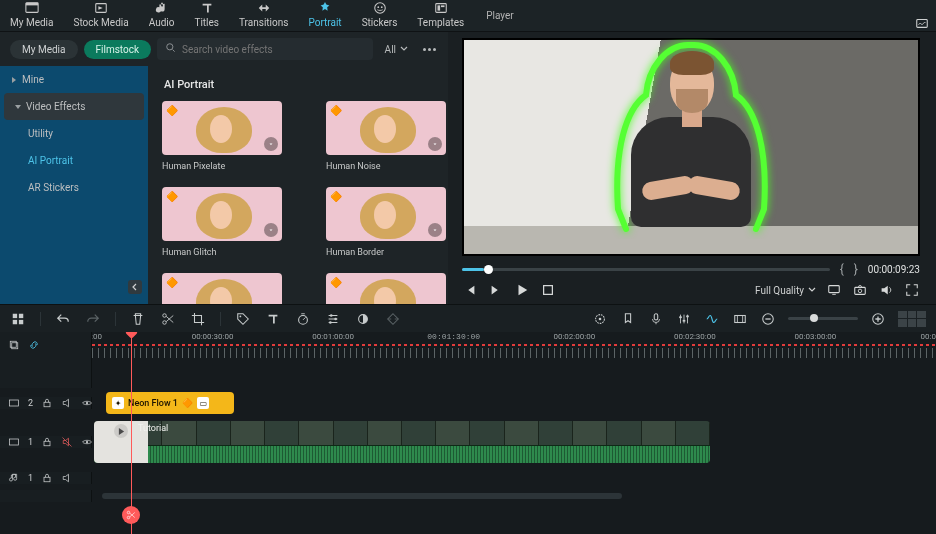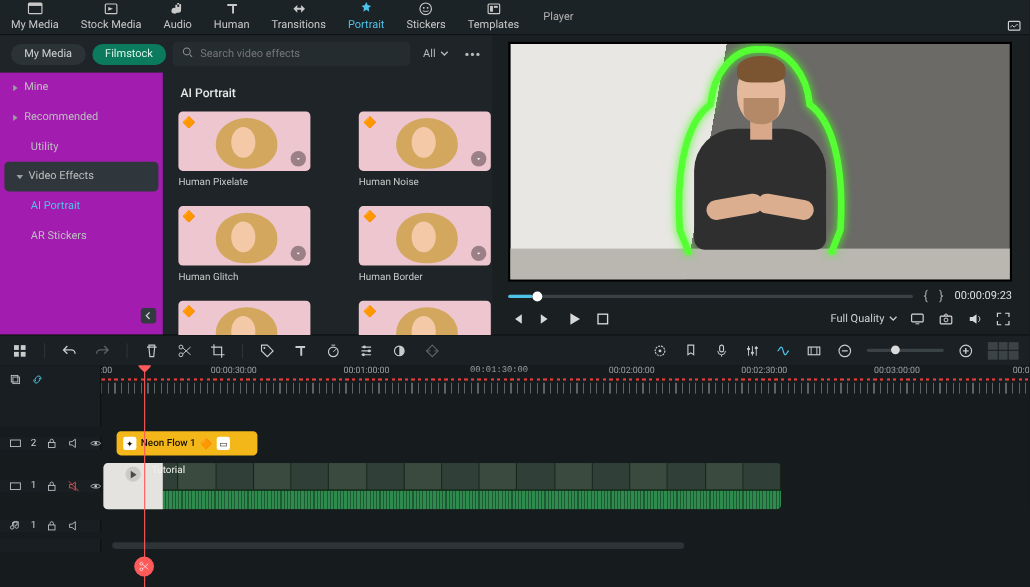--- a/index.html
+++ b/index.html
@@ -23,21 +23,21 @@
 .src-pill { display:inline-flex; align-items:center; justify-content:center; padding: 4px 12px; border-radius: 12px; font-size: 10px; cursor:pointer; }
 .src-pill.dark { background: #2b3336; color:#cfd2d3; }
 .src-pill.green { background: #0b7a5d; color:#d9f3ea; }
 .searchbar { flex:1; display:flex; align-items:center; gap:6px; background:#252c30; padding:4px 8px; border-radius:4px; color:#8c9194; }
 .searchbar input { flex:1; background:transparent; border:0; outline:0; color:#cfd2d3; font-size:10px; }
 .all-select { display:flex; align-items:center; gap:4px; color:#b7babb; padding:0 6px; cursor:pointer; font-size:10px; }
 .menu3 { width:18px; height:18px; display:flex; align-items:center; justify-content:center; cursor:pointer; }
 .menu3 span { width:3px; height:3px; background:#b7babb; border-radius:50%; margin:0 1px; display:inline-block; }
 
 .left-body { display:flex; flex:1; min-height:0; }
-.sidebar { width:148px; background:#a21caf; overflow:hidden; position:relative; }
+.sidebar { width:148px; background:#0c4a6e; overflow:hidden; position:relative; }
 .sidebar .item { display:flex; align-items:center; gap:6px; padding:8px 12px; font-size:10px; color:#bdbfc0; cursor:pointer; }
 .sidebar .item.active { background:#2f373c; border-radius:4px; margin:0 4px; }
 .sidebar .item .tri { width:0; height:0; border-top:3px solid transparent; border-bottom:3px solid transparent; border-left:4px solid #9aa0a2; }
 .sidebar .item .tri.down { transform: rotate(90deg); }
 .sidebar .sub { padding-left:28px; }
 .sidebar .collapse { position:absolute; bottom:10px; right:6px; width:14px; height:14px; background:#303a3f; border-radius:3px; display:flex; align-items:center; justify-content:center; cursor:pointer; }
 
 .grid-area { flex:1; overflow:auto; padding:8px 14px; }
 .section-title { font-size:11px; color:#e6e7e7; margin:4px 0 10px 2px; font-weight:500; }
 .grid { display:grid; grid-template-columns: repeat(2, 120px); gap:16px 44px; }
@@ -167,21 +167,21 @@
         </svg>
       </span>
       <span>Audio</span>
     </div>
   <div class="tab">
       <span class="ic">
         <svg viewBox="0 0 16 16">
           <path d="M3 3h10v2H10v8H8V5H3z"></path>
         </svg>
       </span>
-      <span>Human</span>
+      <span>Titles</span>
     </div>
   <div class="tab">
       <span class="ic">
         <svg viewBox="0 0 16 16">
           <path d="M2 8l4-4v3h4V4l4 4-4 4v-3H6v3z"></path>
         </svg>
       </span>
       <span>Transitions</span>
     </div>
   <div class="tab active">
@@ -246,30 +246,26 @@
           <span></span>
           <span></span>
         </div>
     </div>
     <div class="left-body">
       <div class="sidebar">
         <div class="item">
             <span class="tri"></span>
             <span>Mine</span>
           </div>
-        <div class="item">
-            <span class="tri"></span>
-            <span>Recommended</span>
-          </div>
-        <div class="item sub">
-            <span>Utility</span>
-          </div>
         <div class="item active">
             <span class="tri down"></span>
             <span>Video Effects</span>
+          </div>
+        <div class="item sub">
+            <span>Utility</span>
           </div>
         <div class="item sub" style="color:#4dc3e8">
             <span>AI Portrait</span>
           </div>
         <div class="item sub">
             <span>AR Stickers</span>
           </div>
         <div class="collapse">
             <svg width="8" height="8" viewBox="0 0 8 8">
               <path d="M5 1L2 4l3 3" fill="none" stroke="#cfd1d1" stroke-width="1.2"></path>

